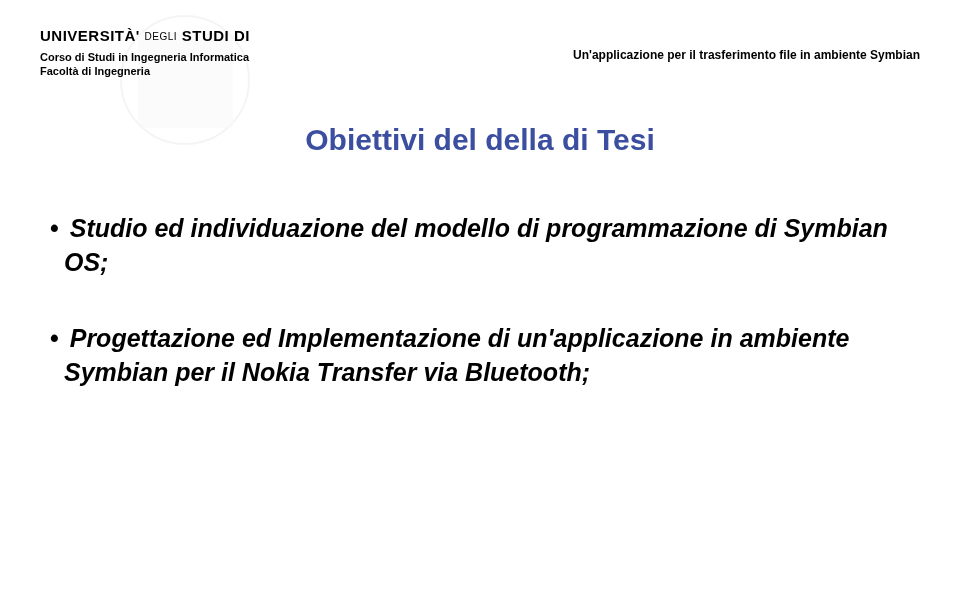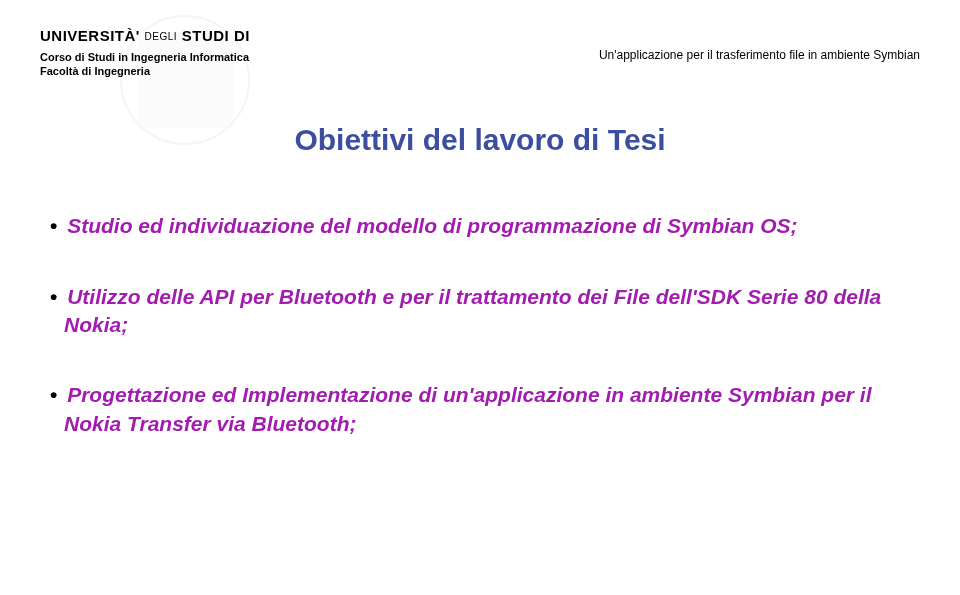--- a/index.html
+++ b/index.html
@@ -52,44 +52,44 @@
     line-height: 1.05;
     font-weight: bold;
     letter-spacing: 0.5px;
   }
   .logo-line1 { font-size: 15px; }
   .logo-line1 .degli { font-size: 10px; font-weight: normal; vertical-align: middle; }
   .logo-line2 { font-size: 22px; }
   .sub-lines { margin-top: 6px; font-size: 11px; font-weight: bold; line-height: 1.3; }
   .header-right {
     font-size: 12px;
-    font-weight: normal;
+    font-weight: bold;
     text-align: right;
     white-space: nowrap;
     padding-top: 20px;
   }
   .title {
     text-align: center;
     margin-top: 45px;
     font-size: 30px;
     font-weight: bold;
     color: #3b4ea0;
   }
   .content {
     margin-top: 55px;
     padding: 0 10px;
   }
   .bullet-block {
     margin-bottom: 42px;
   }
   .bullet-text {
-    font-size: 21px;
+    font-size: 25px;
     font-weight: bold;
     font-style: italic;
-    color: #a21caf;
+    color: #000000;
     line-height: 1.35;
   }
   .bullet-text::before {
     content: "• ";
     color: #000000;
     font-style: normal;
     font-weight: bold;
     margin-left: -14px;
     padding-right: 4px;
   }
@@ -114,27 +114,24 @@
         </div>
       </div>
       <div class="sub-lines">
         <div>Corso di Studi in Ingegneria Informatica</div>
         <div>Facoltà di Ingegneria</div>
       </div>
     </div>
     <div class="header-right">Un'applicazione per il trasferimento file in ambiente Symbian</div>
   </div>
 
-  <div class="title">Obiettivi del lavoro di Tesi</div>
+  <div class="title">Obiettivi del della di Tesi</div>
 
   <div class="content">
     <div class="bullet-block indent">
       <div class="bullet-text">Studio ed individuazione del modello di programmazione di Symbian OS;</div>
-    </div>
-    <div class="bullet-block indent">
-      <div class="bullet-text">Utilizzo delle API per Bluetooth e per il trattamento dei File dell'SDK Serie 80 della Nokia;</div>
     </div>
     <div class="bullet-block indent">
       <div class="bullet-text">Progettazione ed Implementazione di un'applicazione in ambiente Symbian per il Nokia Transfer via Bluetooth;</div>
     </div>
   </div>
 
 </div>
 
 </body></html>

